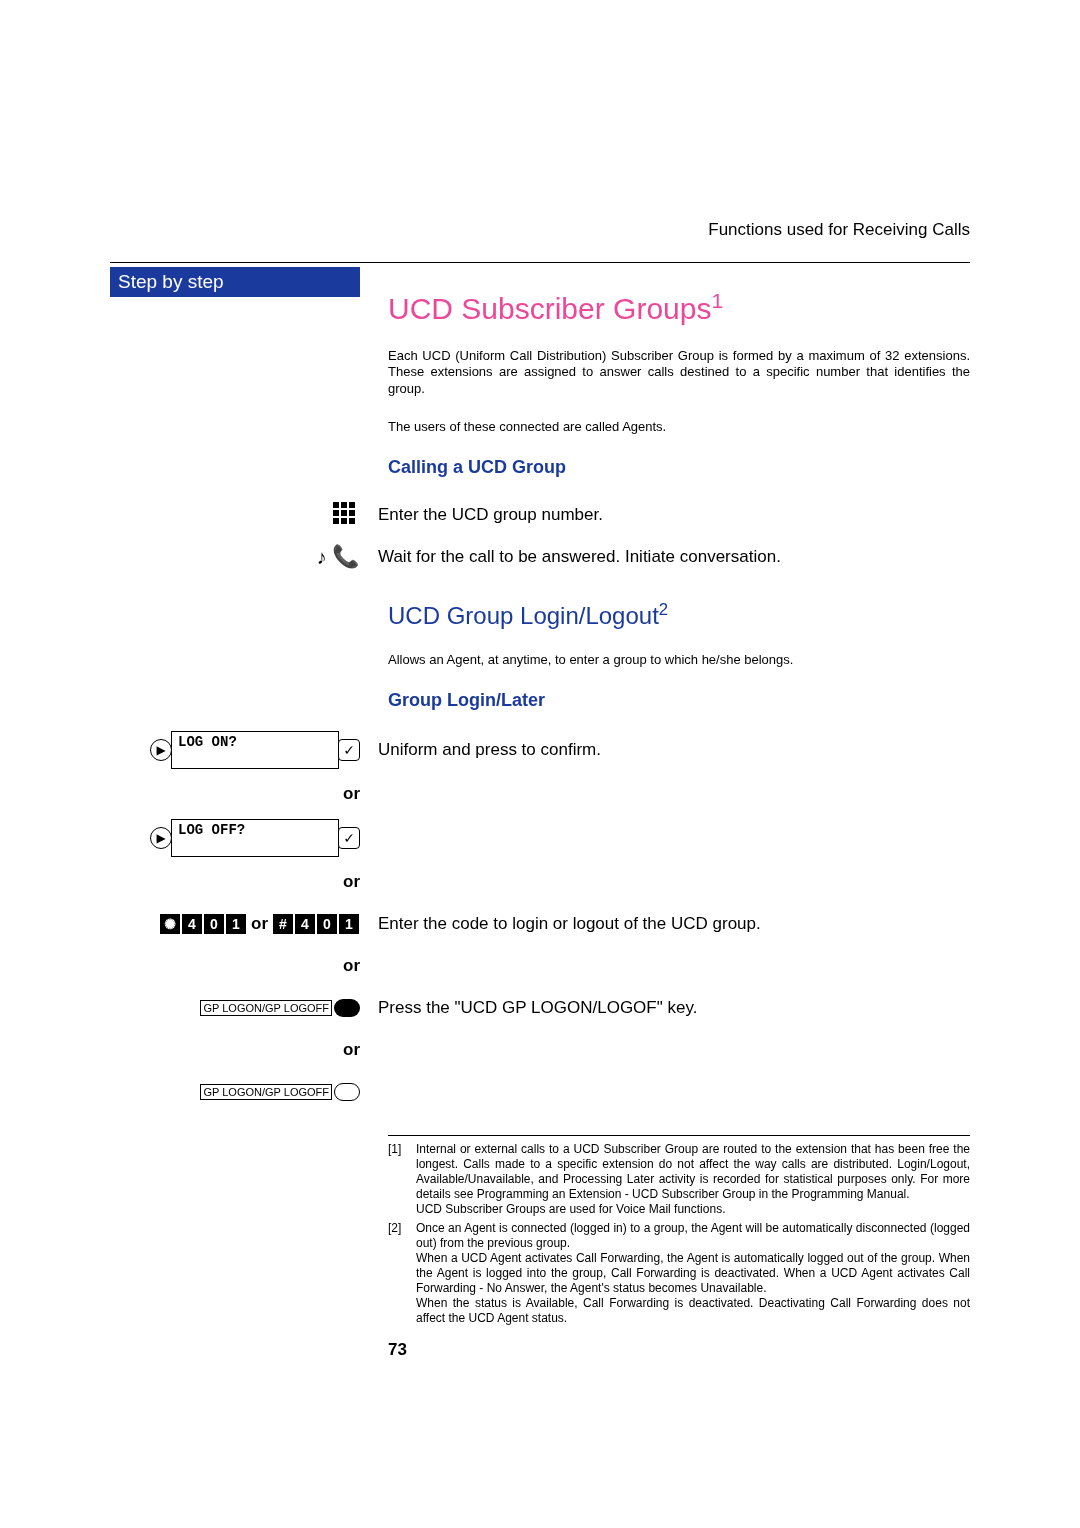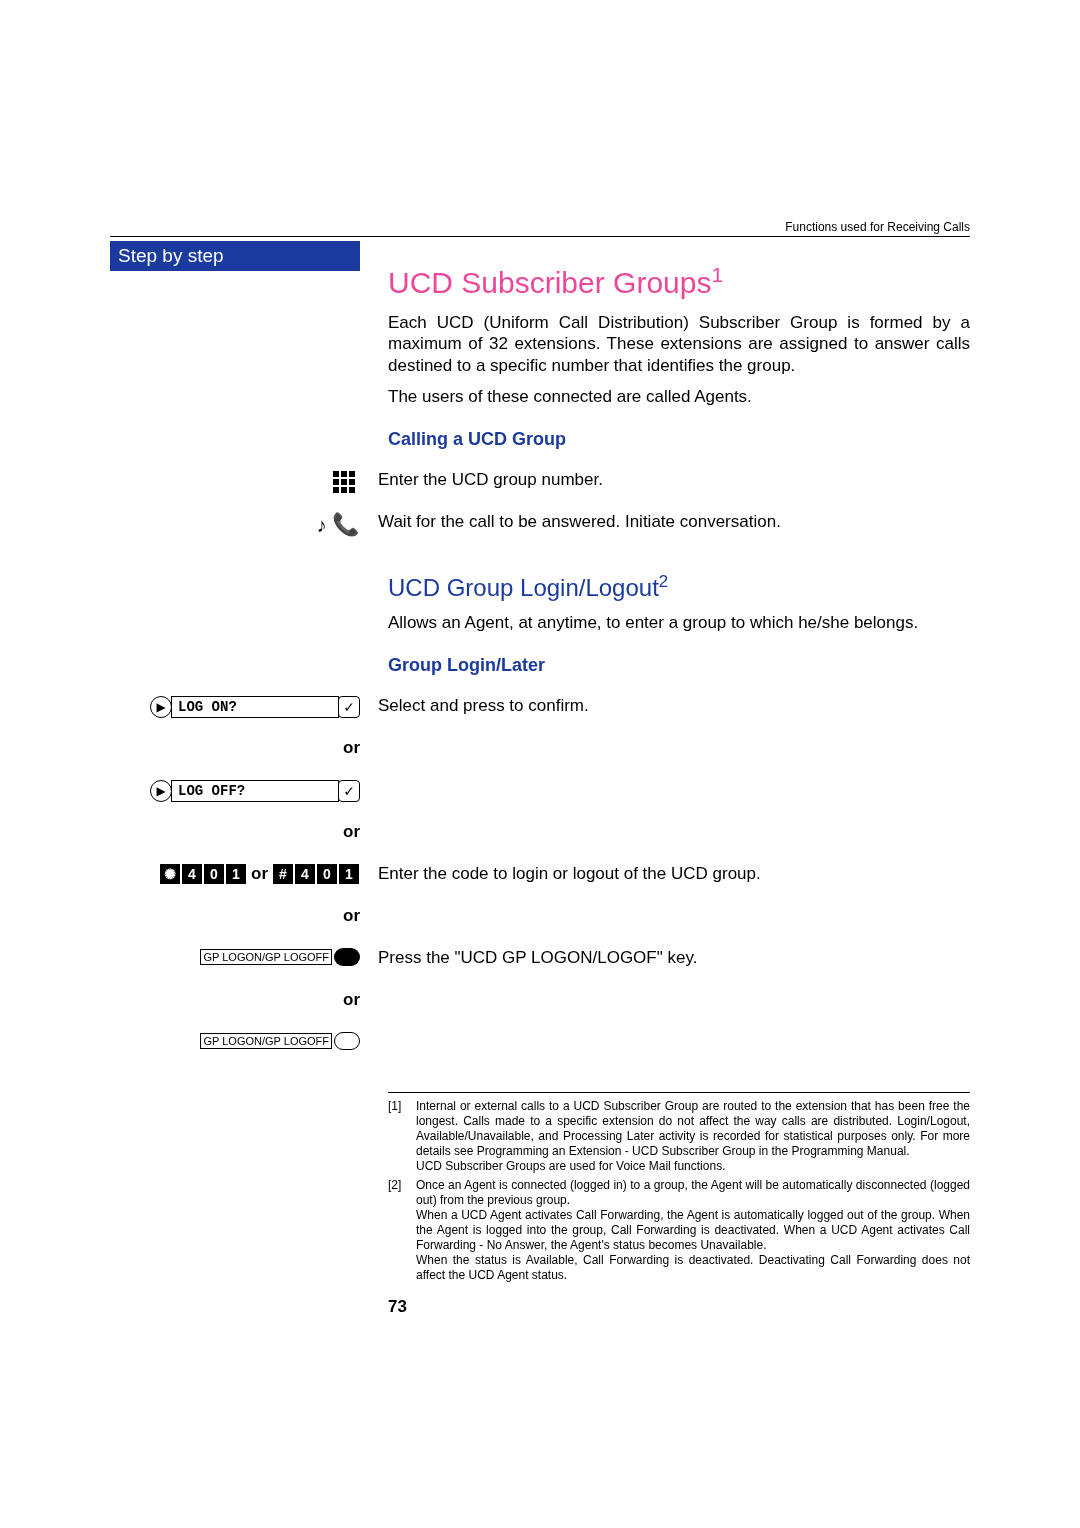--- a/index.html
+++ b/index.html
@@ -10,22 +10,22 @@
     font-family: Arial, Helvetica, sans-serif;
     font-size: 18px;
     color: #000;
     width: 1080px;
   }
   .page {
     padding: 220px 110px 100px 110px;
   }
   .header-right {
     text-align: right;
-    font-size: 12px;
-    margin-bottom: 2px;
+    font-size: 17px;
+    margin-bottom: 22px;
   }
   .hr {
     border: none;
     border-top: 1px solid #000;
     margin: 0 0 4px 0;
   }
   .twocol {
     display: flex;
     align-items: flex-start;
     gap: 28px;
@@ -56,28 +56,28 @@
     font-weight: normal;
     margin: 18px 0 10px 0;
   }
   .h3 {
     color: #1a3a9e;
     font-size: 18px;
     font-weight: bold;
     margin: 22px 0 12px 0;
   }
   .para {
-    font-size: 17px;
-    margin: 0 0 10px 0;
+    font-size: 13px;
+    margin: 22px 0 10px 0;
     line-height: 1.25;
     text-align: justify;
   }
   .row {
     display: flex;
-    align-items: flex-start;
+    align-items: center;
     gap: 18px;
     margin: 8px 0;
     min-height: 34px;
   }
   .row .left {
     width: 250px;
     flex: 0 0 250px;
     display: flex;
     justify-content: flex-end;
     align-items: center;
@@ -116,21 +116,21 @@
   .arrow-left {
     width:22px; height:22px; border:1px solid #000; border-radius:50%;
     display:flex; align-items:center; justify-content:center;
     font-size:12px; background:#fff;
     margin-right:-1px; z-index:1;
   }
   .opt-label {
     flex:1; border:1px solid #000;
     font-family: "Courier New", monospace;
     font-size:14px; font-weight:bold;
-    padding:2px 6px 1px 6px; height:22px;
+    padding:2px 6px 1px 6px; height:38px;
     background:#fff;
   }
   .checkbox {
     width:22px; height:22px; border:1px solid #000;
     border-radius:4px;
     display:flex; align-items:center; justify-content:center;
     font-size:14px;
     margin-left:-1px;
     background:#fff;
   }
@@ -247,21 +247,21 @@
   </div>
 
   <div class="row">
     <div class="left">
       <div class="opt-box">
         <div class="arrow-left">▶</div>
         <div class="opt-label">LOG ON?</div>
         <div class="checkbox">✓</div>
       </div>
     </div>
-    <div class="right">Select and press to confirm.</div>
+    <div class="right">Uniform and press to confirm.</div>
   </div>
 
   <div class="row">
       <div class="left or-row">or</div>
       <div class="right"></div>
     </div>
 
   <div class="row">
     <div class="left">
       <div class="opt-box">

